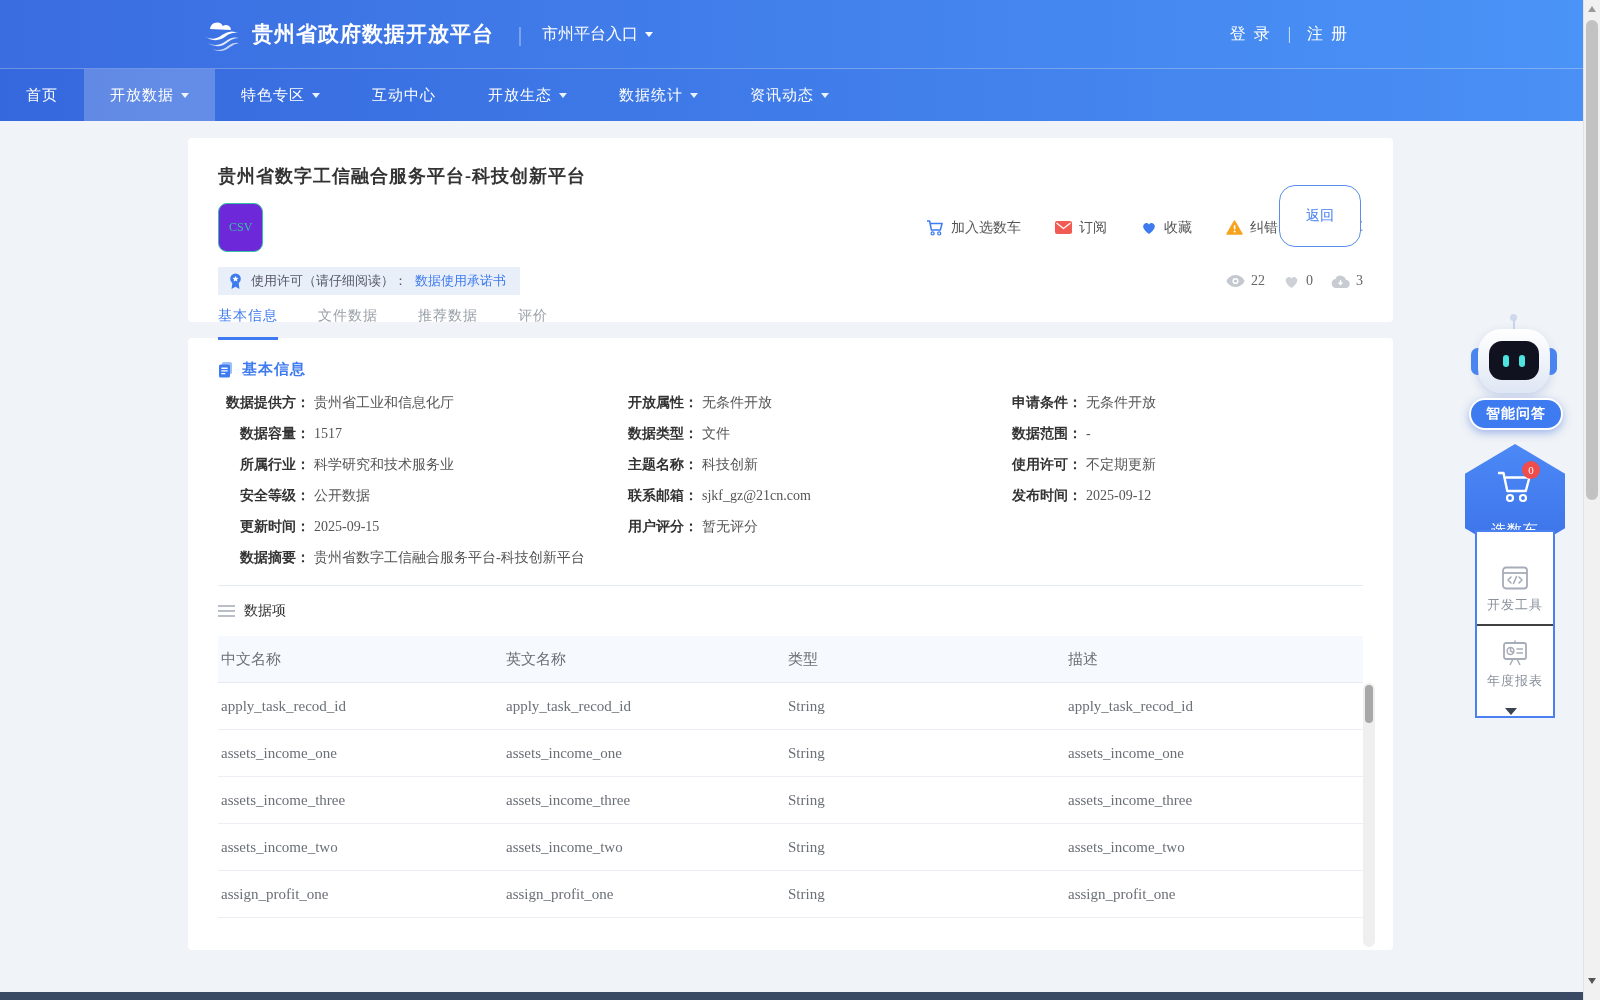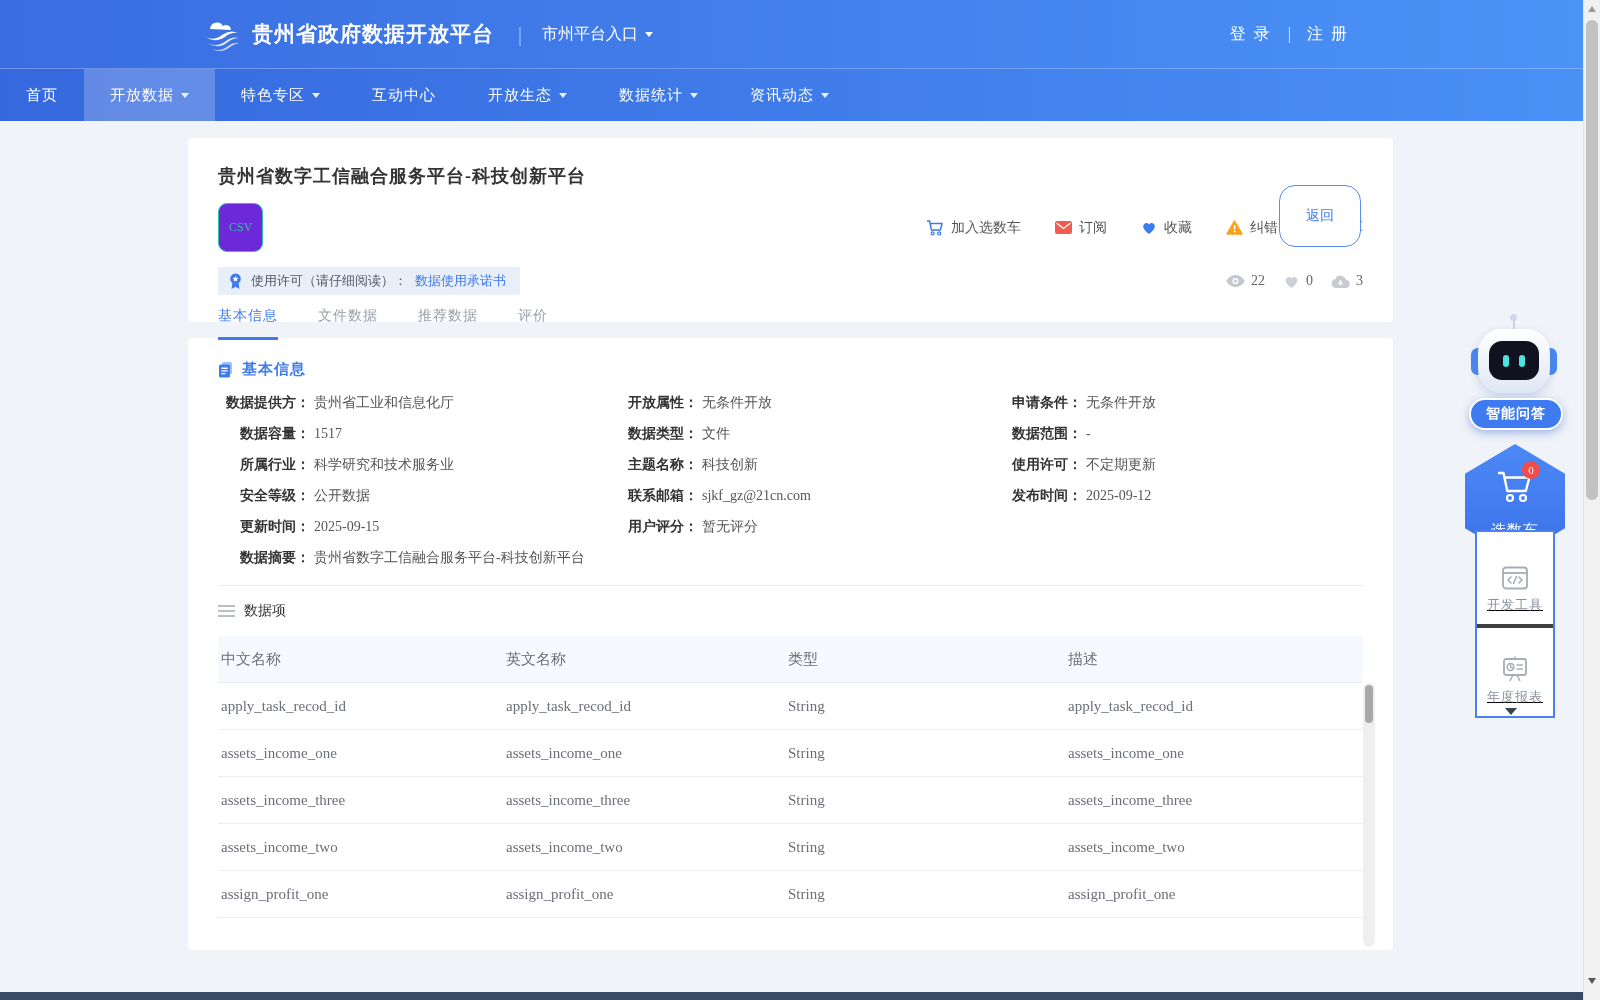--- a/index.html
+++ b/index.html
@@ -105,23 +105,23 @@
     clip-path:polygon(50% 0%,100% 26%,100% 74%,50% 100%,0% 74%,0% 26%);
     background:linear-gradient(#4c88f6,#3b72e8); cursor:pointer; }
   .hex-cart { position:absolute; left:31px; top:25px; }
   .hex-badge { position:absolute; left:57px; top:17px; width:18px; height:18px; background:#f04c4c;
     border-radius:50%; color:#fff; font-size:11px; display:flex; align-items:center; justify-content:center; }
   .hex-label { position:absolute; left:0; right:0; bottom:18px; text-align:center; color:#fff;
     font-size:15px; letter-spacing:1px; }
 
   .side-panel { position:absolute; left:1475px; top:530px; width:80px; height:188px;
     background:#fff; border:2px solid #4a80f0; }
-  .sp-cell { height:92px; display:flex; flex-direction:column; align-items:center; cursor:pointer;text-decoration:underline; }
+  .sp-cell { height:92px; display:flex; flex-direction:column; align-items:center; cursor:pointer; }
   .sp-cell.first { padding-top:34px; height:92px; }
-  .sp-cell.second { border-top:4px solid #404040; padding-top:28px; }
+  .sp-cell.second { border-top:2px solid #404040; padding-top:14px; }
   .sp-label { margin-top:6px; font-size:13px; color:#8a919c; letter-spacing:1px; }
 
   .collapse-arrow { position:absolute; left:1505px; top:708px; width:0; height:0;
     border-left:6px solid transparent; border-right:6px solid transparent;
     border-top:7px solid #3a4350; cursor:pointer; }
 
   
   .pagebar { position:absolute; right:0; top:0; width:17px; height:1000px; background:#f1f1f1;
     border-left:1px solid #e2e2e2; }
   .pagebar .up { position:absolute; top:6px; left:4px; width:0; height:0;

